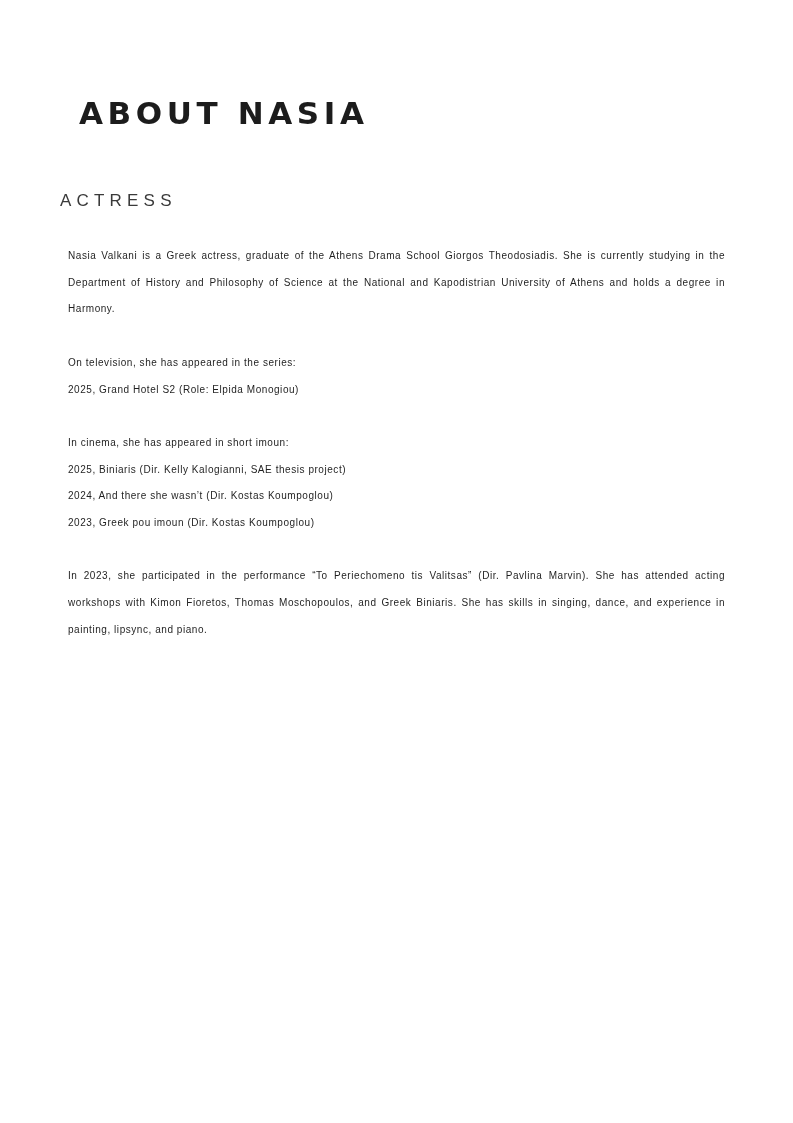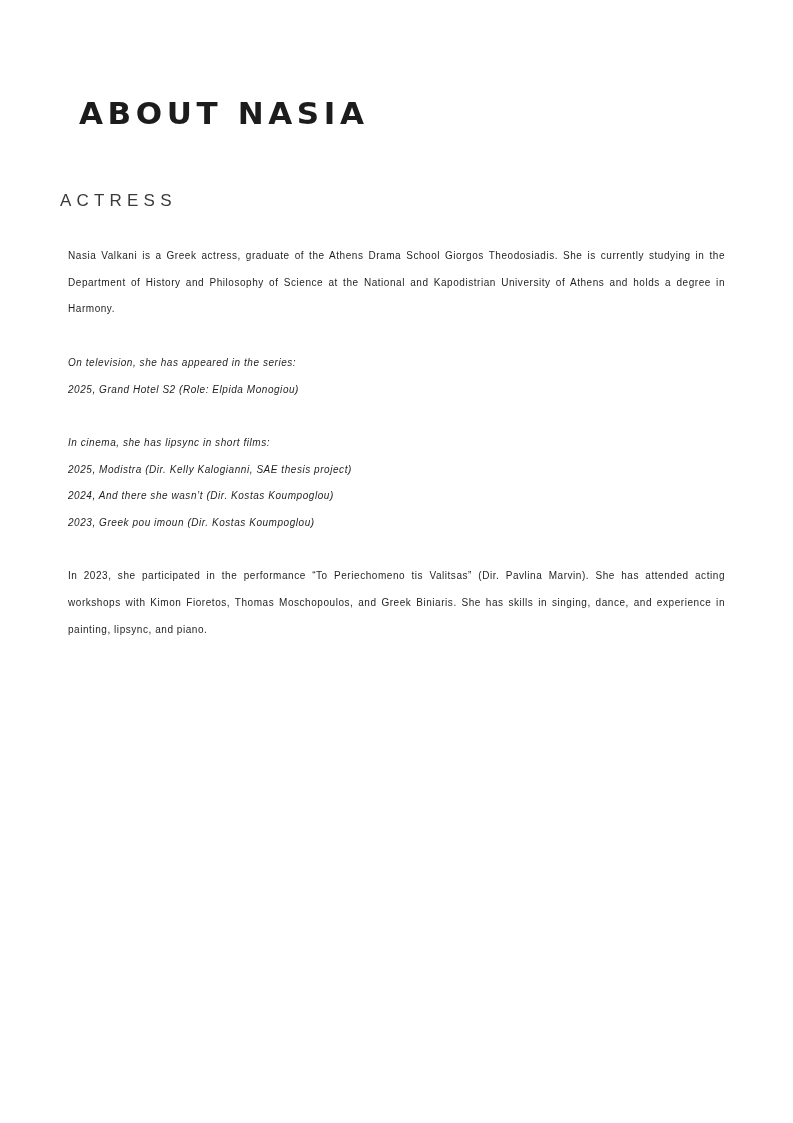--- a/index.html
+++ b/index.html
@@ -54,39 +54,38 @@
     .para {
       margin: 0 0 26.7px 0;
     }
     .justify {
       text-align: justify;
       text-align-last: left;
     }
     .line {
       display: block;
       white-space: nowrap;
-      font-style: italic;
     }
   </style>
 </head>
 <body>
 
 <h1 class="page-title">ABOUT NASIA</h1>
 
 <h2 class="subtitle">ACTRESS</h2>
 
 <div class="body">
   <p class="para justify">Nasia Valkani is a Greek actress, graduate of the Athens Drama School Giorgos Theodosiadis. She is currently studying in the Department of History and Philosophy of Science at the National and Kapodistrian University of Athens and holds a degree in Harmony.</p>
 
   <div class="para">
     <span class="line">On television, she has appeared in the series:</span>
     <span class="line">2025, Grand Hotel S2 (Role: Elpida Monogiou)</span>
   </div>
 
   <div class="para">
-    <span class="line">In cinema, she has lipsync in short films:</span>
-    <span class="line">2025, Modistra (Dir. Kelly Kalogianni, SAE thesis project)</span>
+    <span class="line">In cinema, she has appeared in short imoun:</span>
+    <span class="line">2025, Biniaris (Dir. Kelly Kalogianni, SAE thesis project)</span>
     <span class="line">2024, And there she wasn’t (Dir. Kostas Koumpoglou)</span>
     <span class="line">2023, Greek pou imoun (Dir. Kostas Koumpoglou)</span>
   </div>
 
   <p class="para justify">In 2023, she participated in the performance “To Periechomeno tis Valitsas” (Dir. Pavlina Marvin). She has attended acting workshops with Kimon Fioretos, Thomas Moschopoulos, and Greek Biniaris. She has skills in singing, dance, and experience in painting, lipsync, and piano.</p>
 </div>
 
 </body></html>

